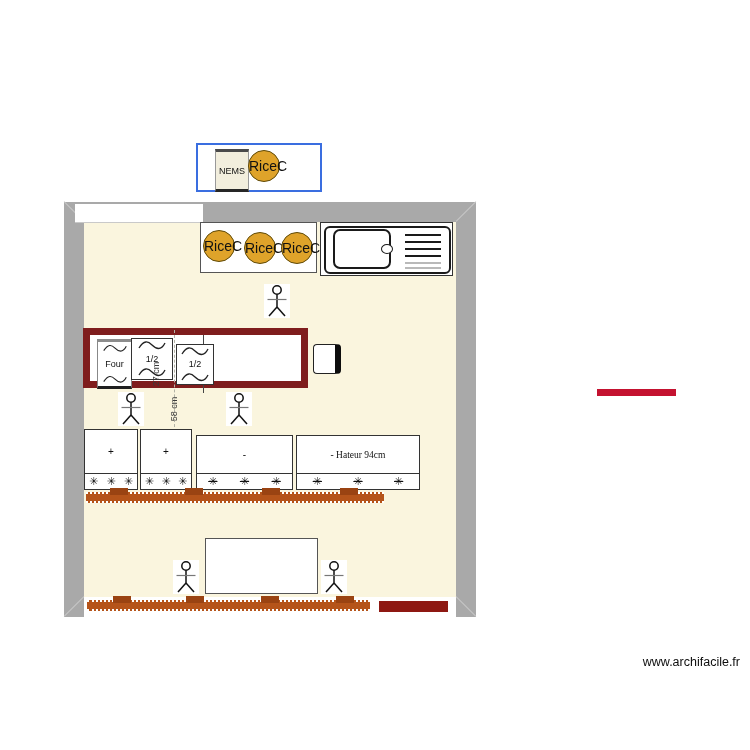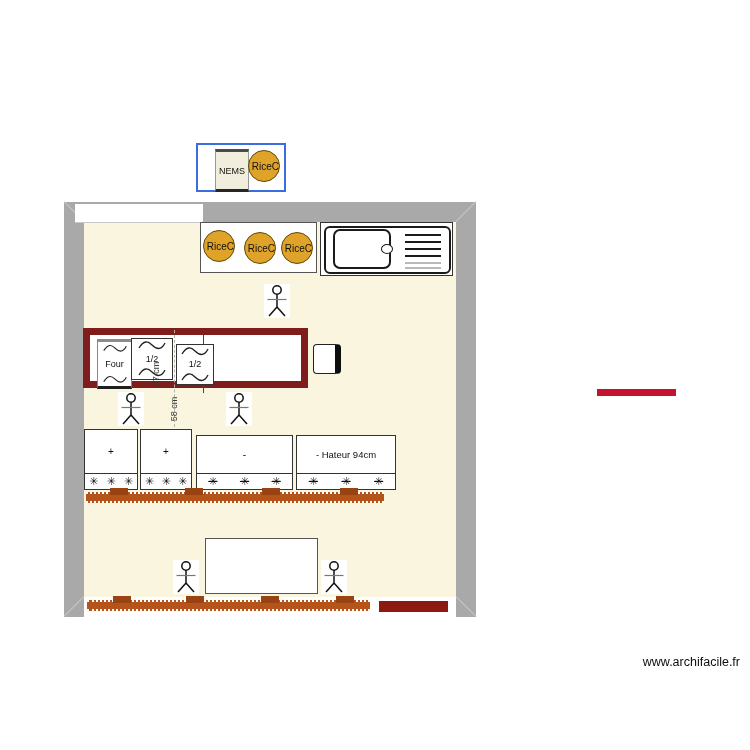--- a/index.html
+++ b/index.html
@@ -1,27 +1,27 @@
 <!DOCTYPE html>
 <html><head>
 <meta charset="utf-8">
 <style>
   html,body{margin:0;padding:0;background:#fff;}
   #canvas{position:relative;width:750px;height:750px;background:#ffffff;overflow:hidden;
           font-family:"Liberation Sans","DejaVu Sans",sans-serif;color:#111;}
   .abs{position:absolute;}
 
   
-  #legend{left:196px;top:143px;width:86px;height:45px;border:2px solid #3a6ee0;background:#fff;}
+  #legend{left:196px;top:143px;width:86px;height:45px;border:2px solid #3a6ee0;background:#fff;padding-left:36px;}
   #nems-box{left:17px;top:4px;width:32px;height:37px;background:#f2eedd;
             border-top:3px solid #4a4a4a;border-bottom:3px solid #262626;
             border-left:1px solid #999;border-right:1px solid #999;
             display:flex;align-items:center;justify-content:center;font-size:9px;}
   .rice-circle{width:32px;height:32px;border-radius:50%;background:#dfa32a;border:1.5px solid #5f4a08;
-               display:flex;align-items:center;justify-content:flex-end;font-size:10px;box-sizing:border-box;}
+               display:flex;align-items:center;justify-content:flex-start;font-size:14px;box-sizing:border-box;}
   #legend .rice-circle{position:absolute;left:50px;top:5px;}
 
   
   #room{left:64px;top:202px;width:412px;height:415px;}
   .wall{background:#a9a9a9;}
   #wall-top{left:0;top:0;width:412px;height:20px;}
   #wall-left{left:0;top:0;width:20px;height:415px;}
   #wall-right{left:392px;top:0;width:20px;height:415px;}
   #floor{left:20px;top:20px;width:372px;height:375px;background:#faf5de;}
   #bottom-opening{left:20px;top:395px;width:372px;height:20px;background:#ffffff;}
@@ -64,21 +64,21 @@
   #dim58{left:91px;top:201px;}
 
   
   .worktop{background:#fff;border:1px solid #333;box-sizing:border-box;display:flex;flex-direction:column;}
   .worktop .face{flex:1;display:flex;align-items:center;justify-content:center;font-size:10px;}
   .worktop .burners{height:15px;border-top:1px solid #333;display:flex;align-items:center;
                     justify-content:space-around;font-size:11px;line-height:11px;}
   #wt1{left:20px;top:227px;width:54px;height:61px;}
   #wt2{left:76px;top:227px;width:52px;height:61px;}
   #wt3{left:132px;top:233px;width:97px;height:55px;}
-  #wt4{left:232px;top:233px;width:100px;height:55px;}
+  #wt4{left:232px;top:233px;width:124px;height:55px;font-family:Liberation Serif, serif;}
   #wt4 .face{font-size:9.5px;}
   .strike{text-decoration:line-through;text-decoration-thickness:1px;}
 
   
   .heater{background:#b5541a;border-top:2px dotted #fff;border-bottom:2px dotted #fff;box-sizing:content-box;}
   .tooth{position:absolute;top:-6px;width:18px;height:7px;background:#9a4312;}
   #heater1{left:22px;top:290px;width:298px;height:7px;}
   #heater2{left:23px;top:398px;width:283px;height:7px;}
   #door-red{left:315px;top:399px;width:69px;height:11px;background:#8e1812;}
 

